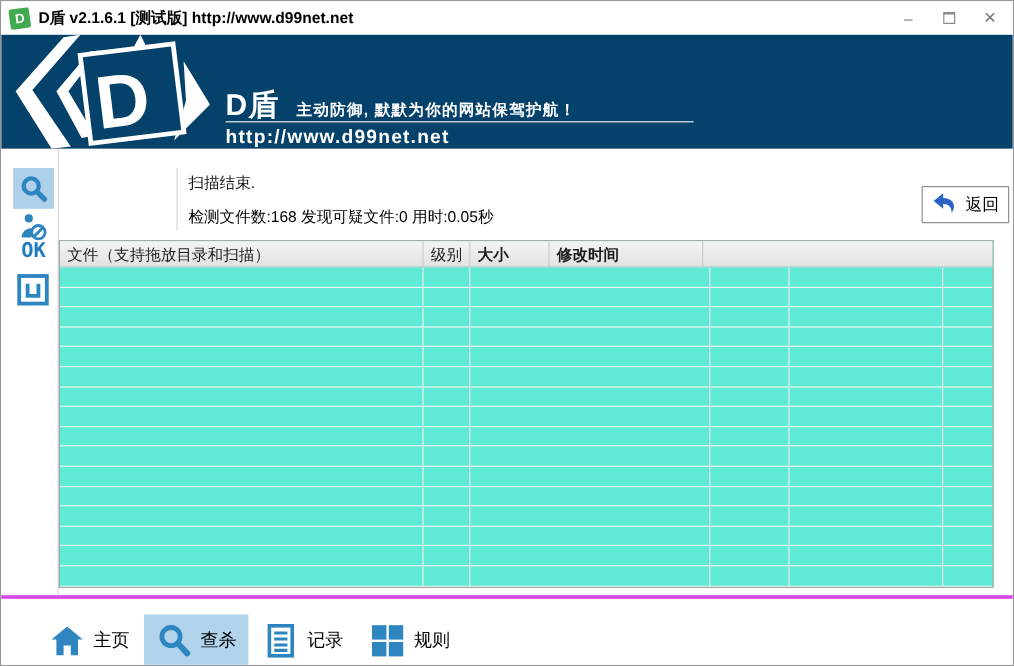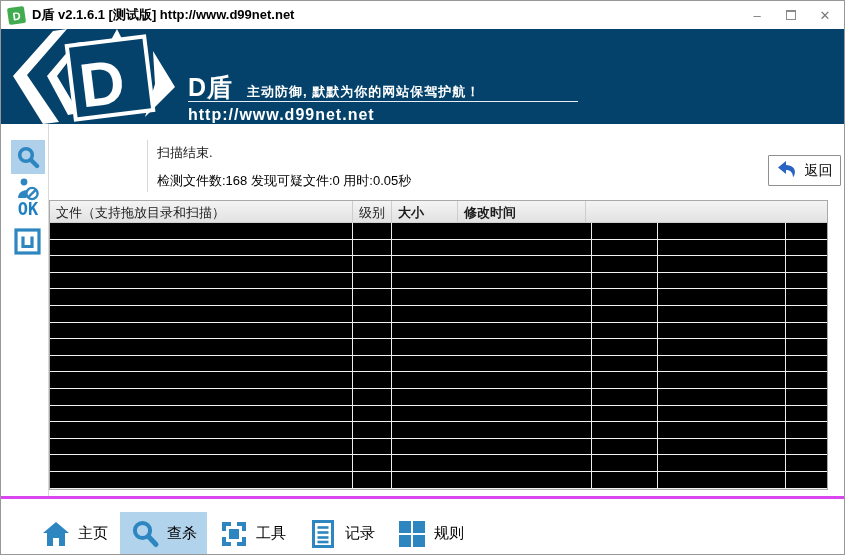--- a/index.html
+++ b/index.html
@@ -37,21 +37,21 @@
   .sb-stop { left:13px; top:104px; width:27px; height:27px; }
 
   .scan-btn { position:absolute; left:52px; top:17px; width:81px; height:48px; background:#fff; border:1px solid #dcdcdc; color:#aeaeae; font-size:13px; font-family:inherit; }
   .panel-vdiv { position:absolute; left:146px; top:16px; width:1px; height:52px; background:#d7d7d7; }
   .status-line1 { position:absolute; left:156px; top:20px; font-size:13px; color:#1a1a1a;text-align:center; }
   .status-line2 { position:absolute; left:156px; top:48px; font-size:13px; color:#000000; }
   .back-btn { position:absolute; left:735px; top:31px; width:73px; height:31px; background:#fff; border:1px solid #8f8f8f; border-radius:1px;
               display:flex; align-items:center; justify-content:center; gap:8px; font-size:14px; color:#000; font-family:inherit; cursor:pointer;margin-left:32px; }
 
   
-  .table { position:absolute; left:48px; top:76px; width:779px; height:290px; border:1px solid #a9a9a9; background:#000000; display:flex; flex-direction:column; }
+  .table { position:absolute; left:48px; top:76px; width:779px; height:290px; border:1px solid #a9a9a9; background:#5eead4; display:flex; flex-direction:column; }
   .thead { display:flex; height:22px; background:linear-gradient(#f4f4f4,#e2e2e2); border-bottom:1px solid #cfcfcf; flex:0 0 22px; }
   .th { border-right:1px solid #cdcdcd; font-size:13px; color:#1c1c1c; padding:3px 0 0 6px; white-space:nowrap; overflow:hidden; }
   .th:last-child { border-right:none; }
   .tbody { flex:1; display:flex; flex-direction:column; overflow:hidden; }
   .tr { display:flex; flex:0 0 16.6px; border-bottom:1px solid #f2f2f2; }
   .td { border-right:1px solid #ececec; }
   .td:last-child { border-right:none; }
 
   
   .toolbar { position:absolute; left:0; top:495px; width:843px; height:72px; background:#fff; border-top:3px solid #d946ef;
@@ -285,32 +285,20 @@
         <span style="display: inline-flex;">
           <svg width="30" height="30" viewBox="0 0 30 30">
             <circle cx="12.5" cy="11.5" r="7.6" fill="none" stroke="#2e86c1" stroke-width="4"></circle>
             <line x1="18.5" y1="17.5" x2="26" y2="25.5" stroke="#2e86c1" stroke-width="5" stroke-linecap="round"></line>
           </svg>
         </span>
         <span class="tb-label">查杀</span>
       </div>
       <div class="tb-item">
         <span style="display: inline-flex;">
-          <svg width="30" height="30" viewBox="0 0 30 30" fill="#2e86c1">
-            <path d="M3 3 H12 V7 H7 V12 H3 Z"></path>
-            <path d="M18 3 H27 V12 H23 V7 H18 Z"></path>
-            <path d="M3 18 H7 V23 H12 V27 H3 Z"></path>
-            <path d="M23 18 H27 V27 H18 V23 H23 Z"></path>
-            <rect x="10" y="10" width="10" height="10"></rect>
-          </svg>
-        </span>
-        <span class="tb-label">工具</span>
-      </div>
-      <div class="tb-item">
-        <span style="display: inline-flex;">
           <svg width="30" height="30" viewBox="0 0 30 30">
             <rect x="5.5" y="2.5" width="19" height="25" fill="none" stroke="#2e86c1" stroke-width="3"></rect>
             <line x1="9.5" y1="8.5" x2="20.5" y2="8.5" stroke="#2e86c1" stroke-width="2.6"></line>
             <line x1="9.5" y1="13.5" x2="20.5" y2="13.5" stroke="#2e86c1" stroke-width="2.6"></line>
             <line x1="9.5" y1="18.5" x2="20.5" y2="18.5" stroke="#2e86c1" stroke-width="2.6"></line>
             <line x1="9.5" y1="23" x2="20.5" y2="23" stroke="#2e86c1" stroke-width="2.6"></line>
           </svg>
         </span>
         <span class="tb-label">记录</span>
       </div>

